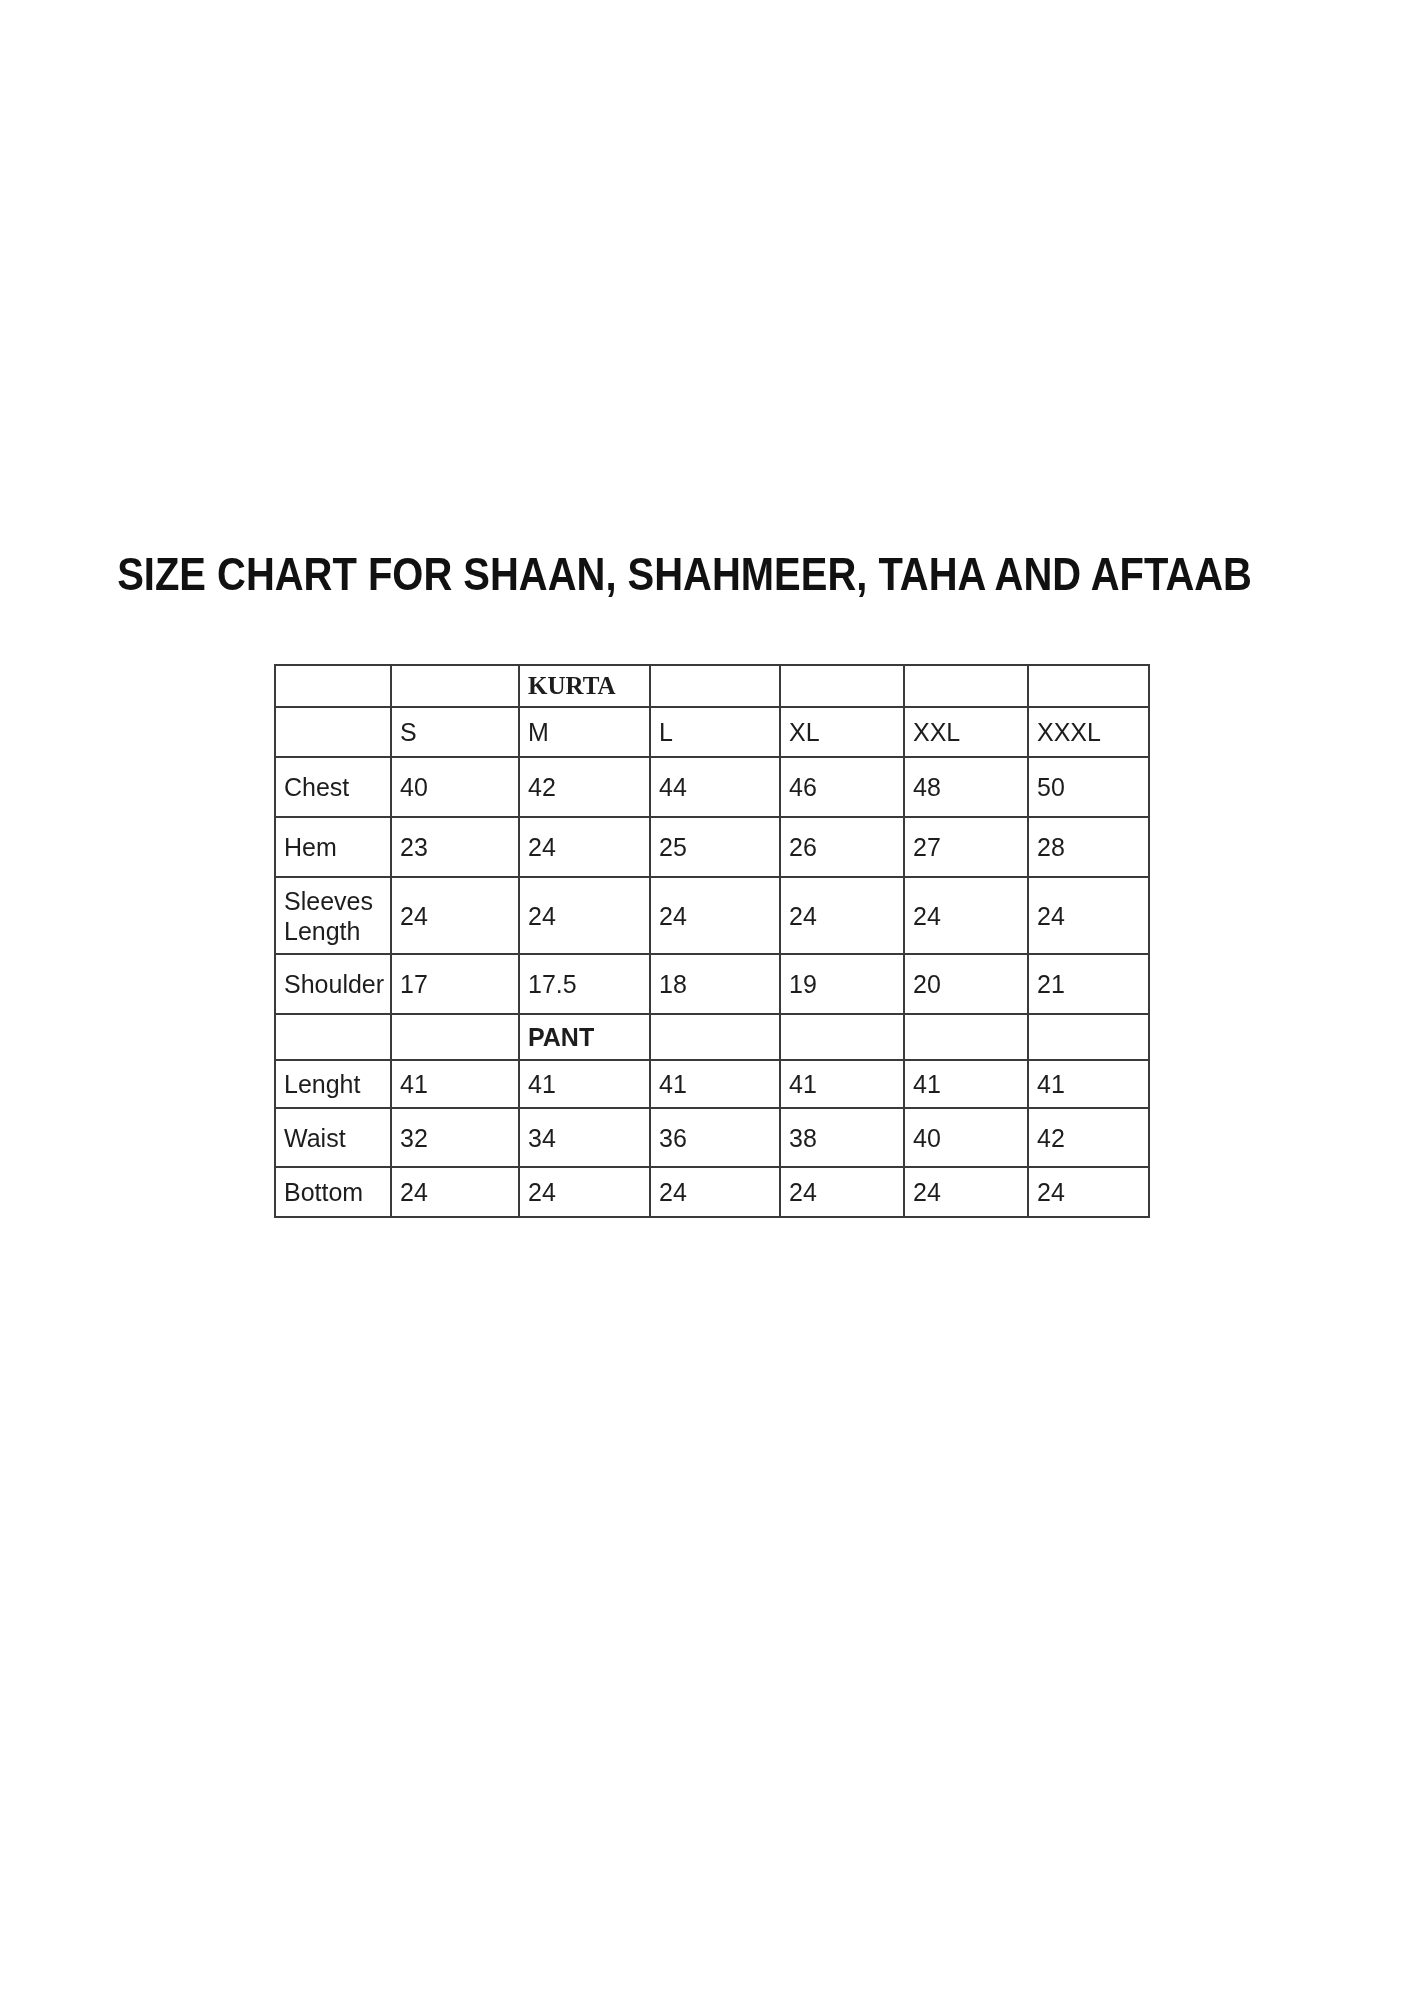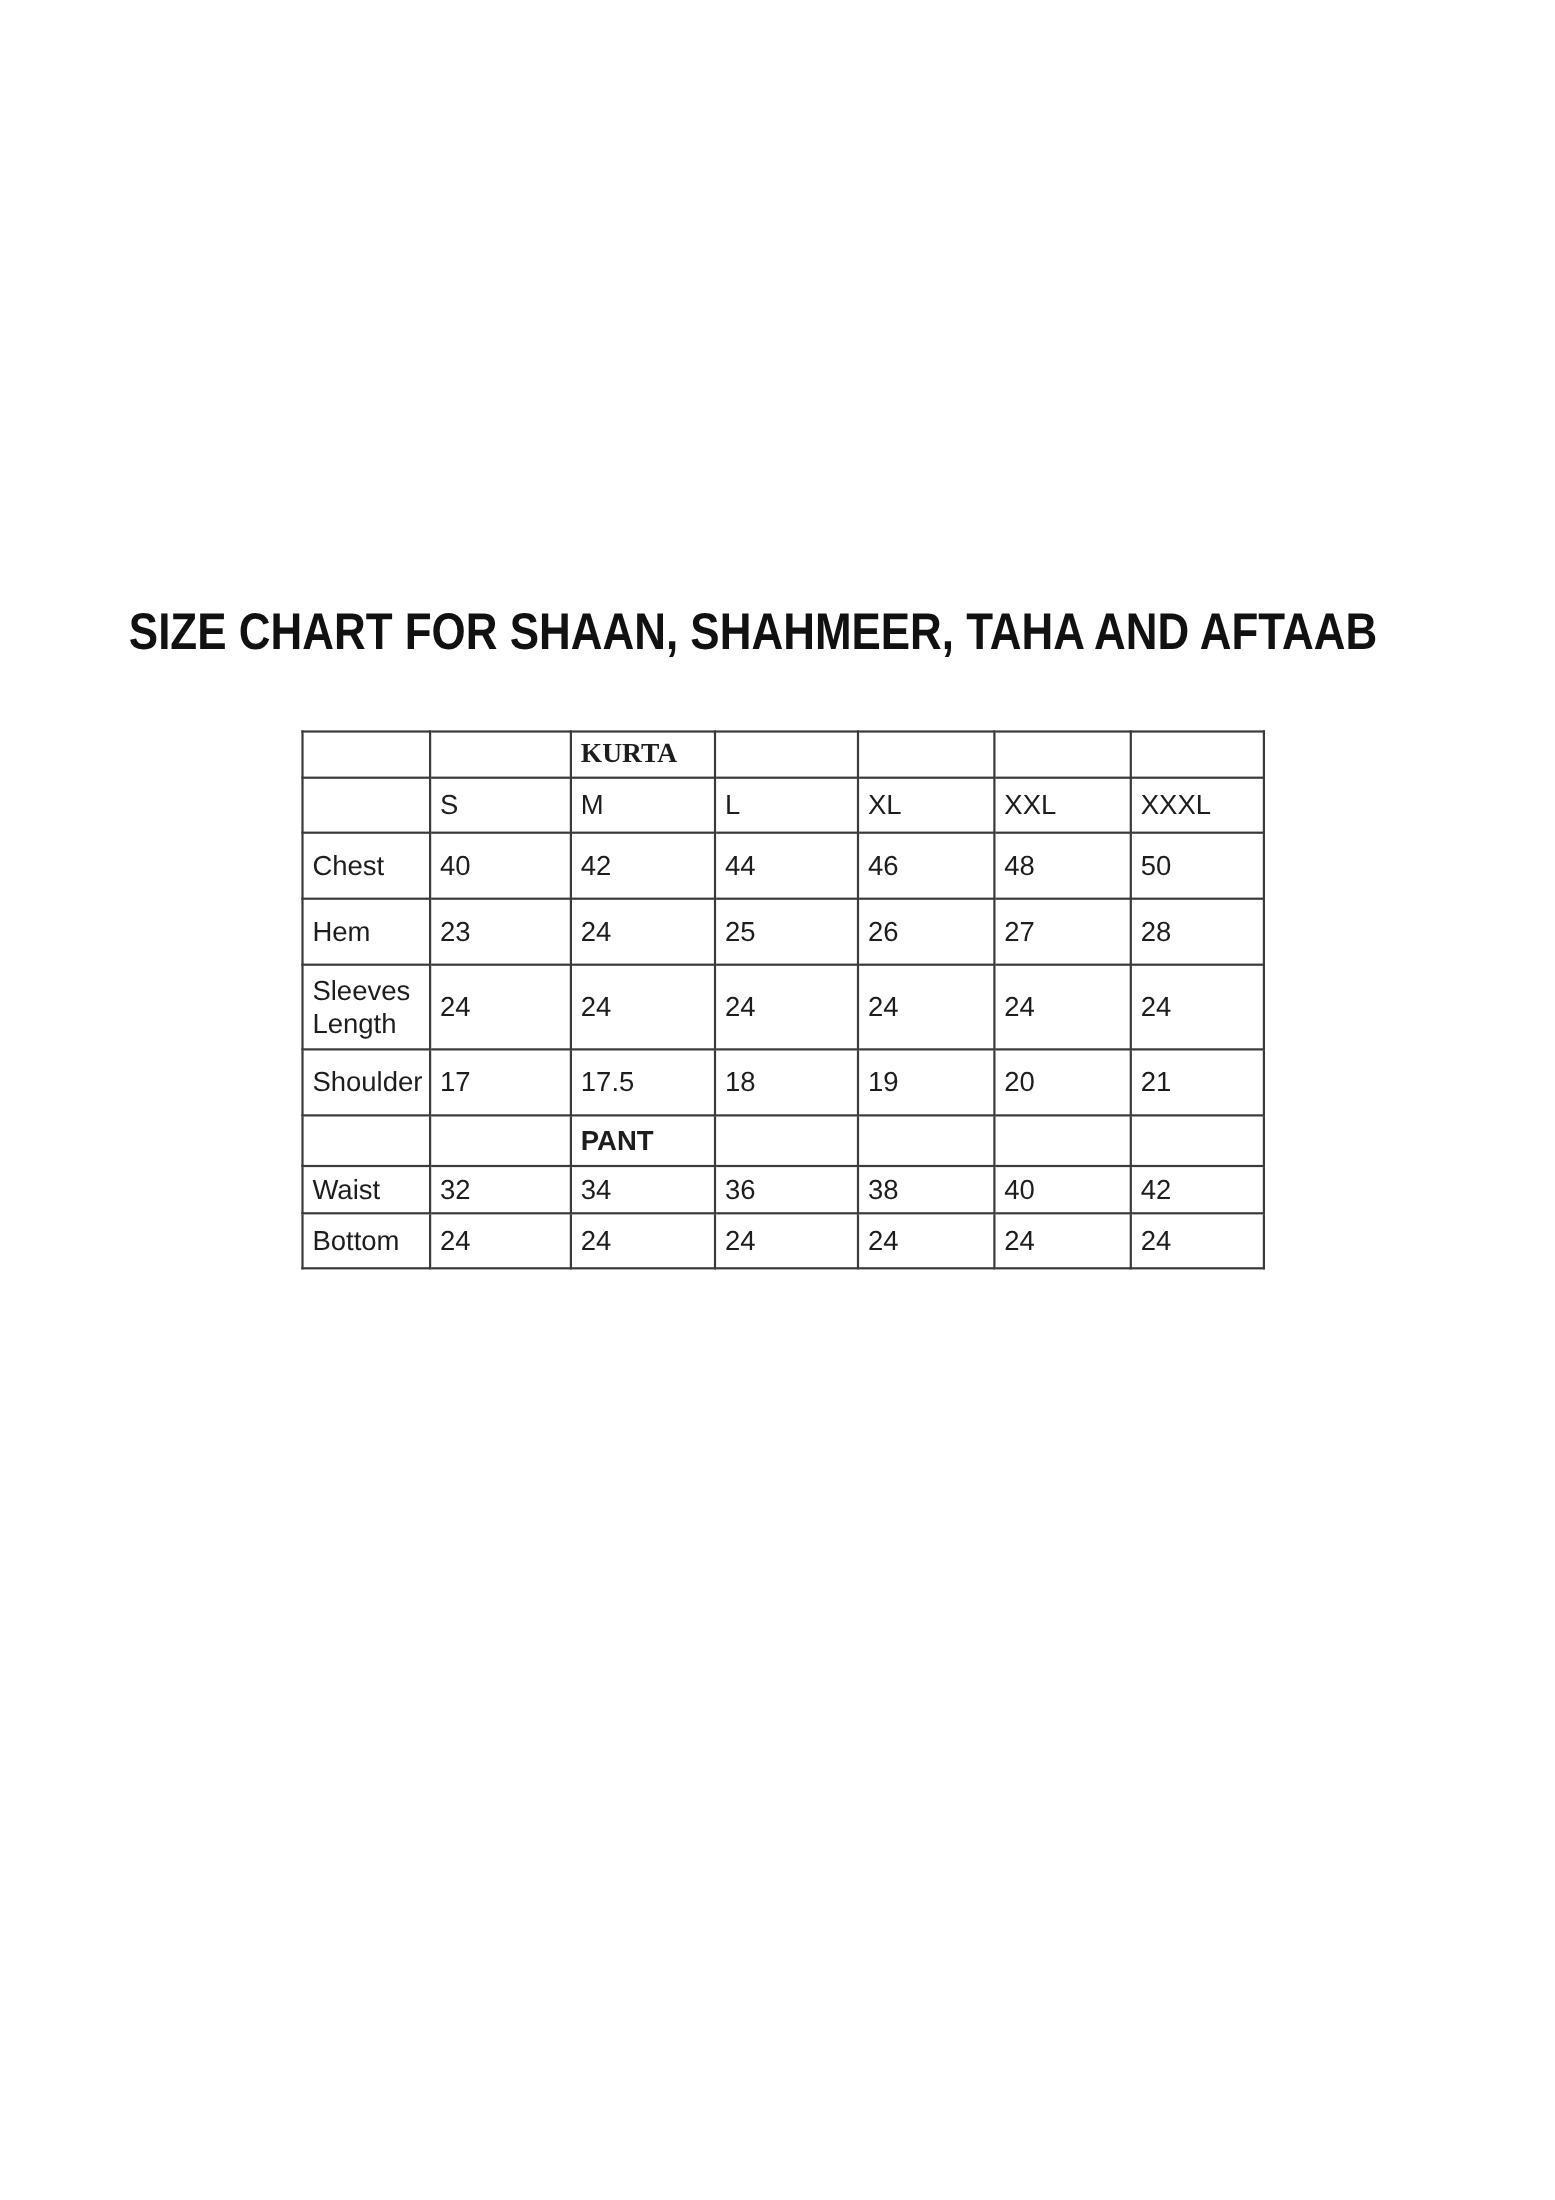--- a/index.html
+++ b/index.html
@@ -54,21 +54,21 @@
   }
   td.section-label {
     font-weight: 700;
   }
   tr.rh-header  { height: 42px; font-family: Liberation Serif, serif; }
   tr.rh-sizes   { height: 50px; }
   tr.rh-data    { height: 60px; border-radius: 12px; }
   tr.rh-sleeves { height: 77px; border-radius: 26px; }
   tr.rh-pant    { height: 46px; }
   tr.rh-lenght  { height: 48px; }
-  tr.rh-waist   { height: 43px; }
+  tr.rh-waist   { height: 59px; }
   tr.rh-bottom  { height: 50px; }
 </style>
 </head>
 <body>
 
 <div class="title-wrap">
   <h1>SIZE CHART FOR SHAAN, SHAHMEER, TAHA AND AFTAAB</h1>
 </div>
 
 <table class="size-chart">
@@ -138,20 +138,29 @@
     </tr>
     <tr class="rh-pant">
       <td></td>
       <td></td>
       <td class="section-label">PANT</td>
       <td></td>
       <td></td>
       <td></td>
       <td></td>
     </tr>
+    <tr class="rh-lenght">
+      <td>Lenght</td>
+      <td>41</td>
+      <td>41</td>
+      <td>41</td>
+      <td>41</td>
+      <td>41</td>
+      <td>41</td>
+    </tr>
     <tr class="rh-waist">
       <td>Waist</td>
       <td>32</td>
       <td>34</td>
       <td>36</td>
       <td>38</td>
       <td>40</td>
       <td>42</td>
     </tr>
     <tr class="rh-bottom">

